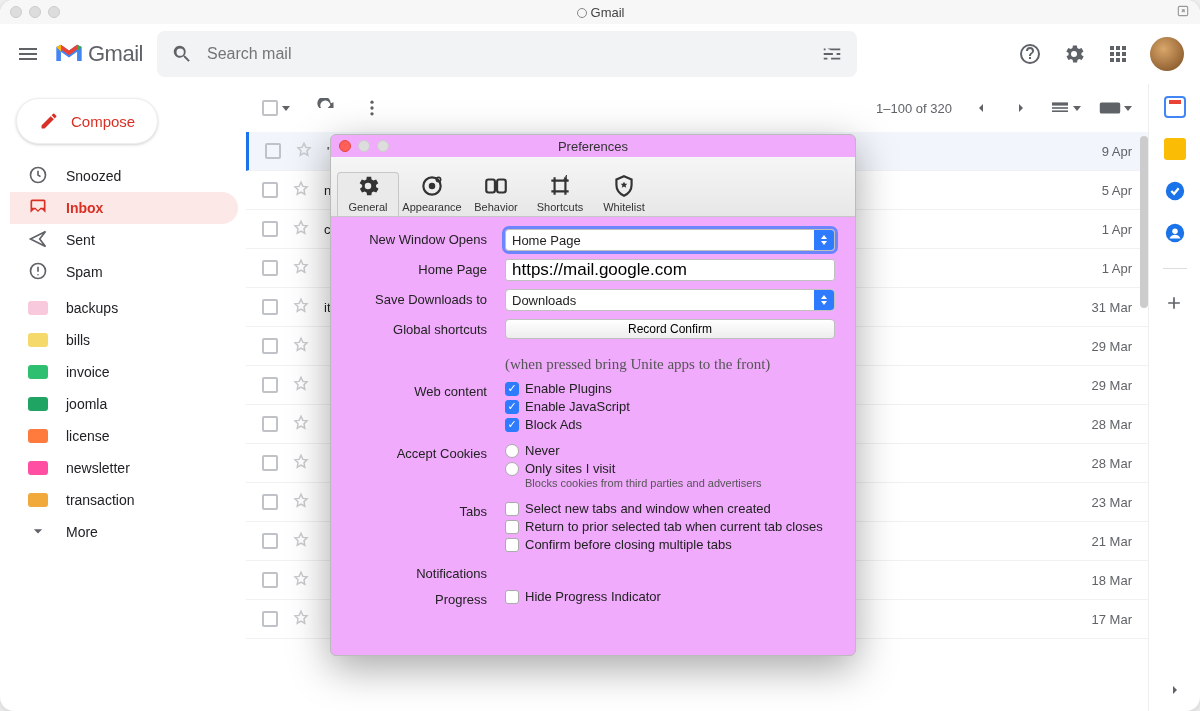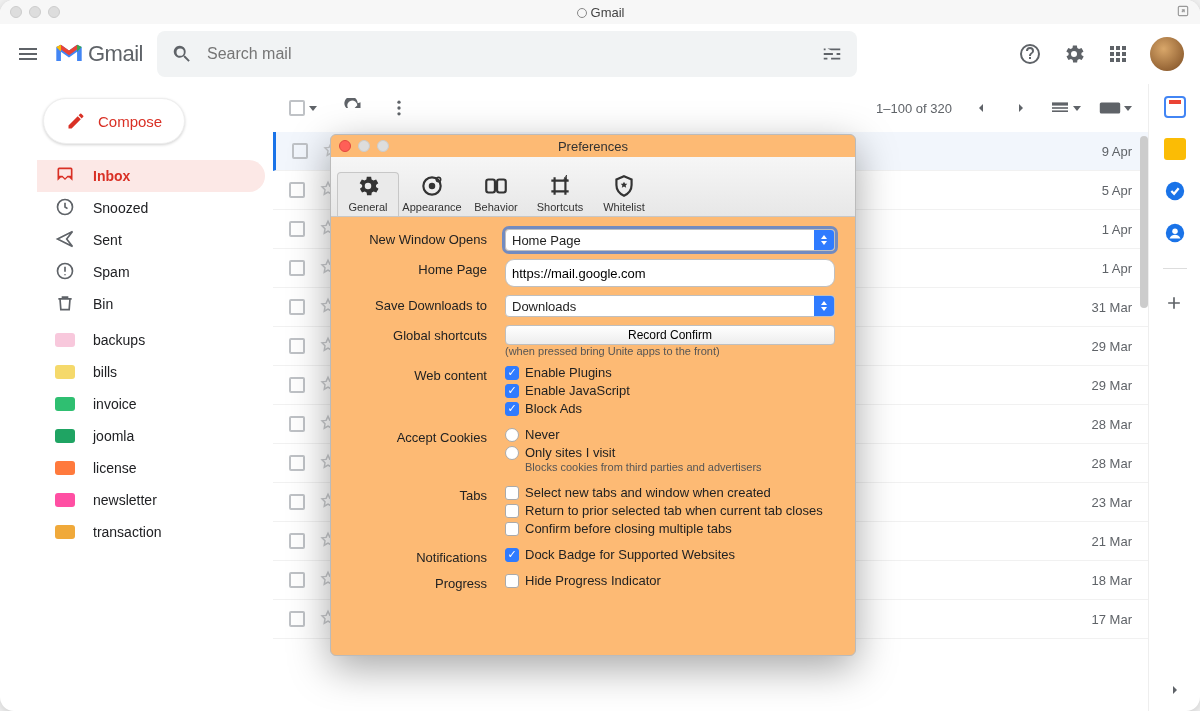--- a/index.html
+++ b/index.html
@@ -16,21 +16,21 @@
   .gbar { display:flex; align-items:center; height:60px; padding:0 16px; gap:14px; }
   .menu-icon { width:24px; height:24px; color:#5f6368; cursor:pointer; }
   .logo-g { display:flex; align-items:center; gap:4px; }
   .logo-g span.word { font-size:22px; color:#5f6368; letter-spacing:-0.5px; }
   .search { flex:0 0 700px; height:46px; background:#f1f3f4; border-radius:8px; display:flex; align-items:center; padding:0 14px; gap:14px; color:#5f6368; }
   .search input { flex:1; border:0; background:transparent; font-size:16px; color:#404040; outline:none; }
   .gbar-right { margin-left:auto; display:flex; align-items:center; gap:20px; color:#5f6368; }
   .avatar { width:34px; height:34px; border-radius:50%; background:radial-gradient(circle at 40% 35%, #d9a76a, #7a4a20); }
   .icon-btn { width:24px; height:24px; color:#5f6368; }
   
-  .body-area { display:flex; height: calc(711px - 24px - 60px); margin-left: 27px; }
+  .body-area { display:flex; height: calc(711px - 24px - 60px); }
   .sidebar { width:246px; padding:8px 8px 8px 10px; }
   .compose { display:inline-flex; align-items:center; gap:12px; background:#fff; border:1px solid #eee; border-radius:26px; padding:12px 22px; box-shadow:0 1px 3px rgba(0,0,0,.18); font-size:15px; color:#d93025; font-weight:500; margin:6px 0 16px 6px; }
   .compose svg { color:#d93025; }
   .navlist { list-style:none; }
   .navitem { display:flex; align-items:center; gap:18px; height:32px; padding:0 12px 0 18px; border-radius:0 16px 16px 0; font-size:14px; color:#202124; }
   .navitem svg, .navitem .label-dot { flex:0 0 20px; }
   .navitem.active { background:#fce8e6; color:#d93025; font-weight:600; }
   .navitem.active svg { color:#d93025; }
   .label-dot { width:14px; height:14px; border-radius:3px; }
   .navitem .txt { flex:1; }
@@ -46,42 +46,42 @@
   .row { height:39px; display:flex; align-items:center; padding:0 16px; gap:14px; border-bottom:1px solid #f1f1f1; color:#5f6368; font-size:13px; }
   .row.first { background:#f2f6fc; border-left:3px solid #1a73e8; }
   .row .star { color:#bfc2c6; }
   .row .subject { color:#202124; }
   .row .date { margin-left:auto; color:#5f6368; font-size:13px; }
   .row .blur { display:inline-block; height:10px; background:#e0e0e0; border-radius:2px; }
   
   .rail { width:52px; border-left:1px solid #eee; display:flex; flex-direction:column; align-items:center; gap:20px; padding-top:12px; }
   .rail .slot { width:22px; height:22px; border-radius:4px; }
   
-  .prefs { position:absolute; left:330px; top:134px; width:526px; height:522px; background:#fdba74; border:1px solid #bbb; border-radius:6px; box-shadow:0 12px 40px rgba(0,0,0,.35); overflow:hidden; display:flex; flex-direction:column; }
+  .prefs { position:absolute; left:330px; top:134px; width:526px; height:522px; background:#f0abfc; border:1px solid #bbb; border-radius:6px; box-shadow:0 12px 40px rgba(0,0,0,.35); overflow:hidden; display:flex; flex-direction:column; }
   .p-title { height:22px; position:relative; display:flex; align-items:center; }
   .p-title .traffic { margin-left:8px; }
   .p-title .tl-dot.red { background:#ff5f57; border-color:#e1483f; }
   .p-title .ttl { position:absolute; left:0; right:0; text-align:center; font-size:13px; color:#333; }
   .p-tabs { height:60px; background:linear-gradient(#f6f6f6,#e7e7e7); border-bottom:1px solid #c7c7c7; display:flex; align-items:flex-end; padding:0 6px; gap:2px; }
   .p-tab { width:62px; text-align:center; font-size:11px; color:#333; padding-bottom:3px; border:1px solid transparent; border-bottom:none; border-radius:4px 4px 0 0; display:flex; flex-direction:column; align-items:center; gap:2px; }
   .p-tab.active { background:#eaeaea; border-color:#c7c7c7; }
   .p-tab svg { width:26px; height:26px; }
   .p-body { flex:1; overflow:auto; padding:12px 20px 14px 12px; font-size:13px; color:#222; }
   .prow { display:flex; align-items:flex-start; margin-bottom:8px; }
   .prow .lab { width:162px; text-align:right; padding-right:18px; padding-top:3px; }
   .prow .ctrl { flex:1; }
   .mac-select { position:relative; width:100%; height:22px; background:#fff; border:1px solid #bfbfbf; border-radius:4px; display:flex; align-items:center; padding:0 22px 0 6px; font-size:13px; }
   .mac-select.focused { outline:3px solid rgba(0,100,255,.55); outline-offset:0; }
   .mac-select .arr { position:absolute; right:0; top:0; width:20px; height:100%; background:#2f7bff; border-radius:0 3px 3px 0; display:flex; flex-direction:column; align-items:center; justify-content:center; }
   .mac-select .arr::before, .mac-select .arr::after { content:""; width:0; height:0; border-left:3px solid transparent; border-right:3px solid transparent; }
   .mac-select .arr::before { border-bottom:4px solid #fff; margin-bottom:2px; }
   .mac-select .arr::after { border-top:4px solid #fff; }
-  .mac-input { width:100%; height:28px; border:1px solid #bfbfbf; border-radius:9px; padding:0 6px; font-size:13px; background:#fff; }
+  .mac-input { width:100%; height:22px; border:1px solid #bfbfbf; border-radius:3px; padding:0 6px; font-size:17px; background:#fff; }
   .mac-btn { width:100%; height:20px; background:linear-gradient(#fff,#ededed); border:1px solid #bfbfbf; border-radius:4px; font-size:12px; }
-  .hint { font-size:11px; color:#555; margin-top:0; }
+  .hint { font-size:15px; color:#555; margin-top:17px;font-family:Liberation Serif, serif; }
   .chkgrp label, .radgrp label { display:flex; align-items:center; gap:6px; font-size:13px; margin-bottom:3px; }
   .mac-chk { width:14px; height:14px; border-radius:3px; border:1px solid #aaa; background:#fff; display:inline-flex; align-items:center; justify-content:center; }
   .mac-chk.on { background:#2f7bff; border-color:#2f7bff; }
   .mac-chk.on::after { content:"✓"; color:#fff; font-size:11px; line-height:1; }
   .mac-rad { width:14px; height:14px; border-radius:50%; border:1px solid #aaa; background:#fff; display:inline-flex; align-items:center; justify-content:center; }
   .mac-rad.on { border-color:#2f7bff; }
   .mac-rad.on::after { content:""; width:8px; height:8px; border-radius:50%; background:#2f7bff; }
   .sub { font-size:11px; color:#555; margin-left:20px; margin-top:-2px; margin-bottom:4px; }
   .scroll-thumb { position:absolute; right:52px; top:136px; width:8px; height:172px; background:#ccc; border-radius:4px; }
   .chev-btn { width:22px; height:22px; border-radius:50%; display:flex; align-items:center; justify-content:center; }
@@ -154,52 +154,46 @@
   <div class="body-area">
 
     <div class="sidebar">
       <div class="compose">
         <svg width="20" height="20" viewBox="0 0 24 24">
             <path fill="#d93025" d="M3 17.25V21h3.75L17.8 9.94l-3.75-3.75L3 17.25zM20.7 7.04a1 1 0 000-1.41l-2.34-2.34a1 1 0 00-1.41 0l-1.83 1.83 3.75 3.75 1.83-1.83z"></path>
           </svg>
         <span>Compose</span>
       </div>
       <ul class="navlist" id="nav-system">
+          <li class="navitem">
+            <span style="color:#5f6368"><svg width="20" height="20" viewBox="0 0 24 24">
+                <circle cx="12" cy="12" r="9" fill="none" stroke="currentColor" stroke-width="2"></circle>
+                <path d="M12 7v5l3 2" stroke="currentColor" stroke-width="2" fill="none"></path>
+              </svg></span>
+            <span class="txt">Snoozed</span>
+          </li>
           <li class="navitem active">
             <span style="color:#d93025"><svg width="20" height="20" viewBox="0 0 24 24">
                 <path fill="currentColor" d="M19 3H5a2 2 0 00-2 2v14l4-4h2l3 3 3-3h2l4 4V5a2 2 0 00-2-2zM5 5h14v8h-4l-3 3-3-3H5V5z"></path>
               </svg></span>
             <span class="txt">Inbox</span>
           </li>
           <li class="navitem">
             <span style="color:#5f6368"><svg width="20" height="20" viewBox="0 0 24 24">
-                <circle cx="12" cy="12" r="9" fill="none" stroke="currentColor" stroke-width="2"></circle>
-                <path d="M12 7v5l3 2" stroke="currentColor" stroke-width="2" fill="none"></path>
-              </svg></span>
-            <span class="txt">Snoozed</span>
-          </li>
-          <li class="navitem">
-            <span style="color:#5f6368"><svg width="20" height="20" viewBox="0 0 24 24">
                 <path fill="none" stroke="currentColor" stroke-width="2" d="M3 12l18-9-7 9 7 9z"></path>
               </svg></span>
             <span class="txt">Sent</span>
           </li>
           <li class="navitem">
             <span style="color:#5f6368"><svg width="20" height="20" viewBox="0 0 24 24">
                 <circle cx="12" cy="12" r="9" fill="none" stroke="currentColor" stroke-width="2"></circle>
                 <path d="M12 7v6M12 16v1" stroke="currentColor" stroke-width="2"></path>
               </svg></span>
             <span class="txt">Spam</span>
           </li>
-          <li class="navitem">
-            <span style="color:#5f6368"><svg width="20" height="20" viewBox="0 0 24 24">
-                <path fill="none" stroke="currentColor" stroke-width="2" d="M4 7h16M9 7V5h6v2M6 7l1 13h10l1-13"></path>
-              </svg></span>
-            <span class="txt">Bin</span>
-          </li>
         </ul>
       <ul class="navlist" id="nav-labels" style="margin-top:4px">
           <li class="navitem">
             <span class="label-dot" style="background:#f8c8dc"></span>
             <span class="txt">backups</span>
           </li>
           <li class="navitem">
             <span class="label-dot" style="background:#f5d96b"></span>
             <span class="txt">bills</span>
           </li>
@@ -215,20 +209,26 @@
             <span class="label-dot" style="background:#ff7a3d"></span>
             <span class="txt">license</span>
           </li>
           <li class="navitem">
             <span class="label-dot" style="background:#ff4fa3"></span>
             <span class="txt">newsletter</span>
           </li>
           <li class="navitem">
             <span class="label-dot" style="background:#f0a93a"></span>
             <span class="txt">transaction</span>
+          </li>
+          <li class="navitem">
+            <span style="color:#5f6368"><svg width="20" height="20" viewBox="0 0 24 24">
+                <path fill="currentColor" d="M7 10l5 5 5-5z"></path>
+              </svg></span>
+            <span class="txt">More</span>
           </li>
         </ul>
     </div>
 
     <div class="main">
       <div class="toolbar">
         <div class="tb-left">
           <div class="tb-check">
               <div class="chk"></div>
               <div class="caret"></div>
@@ -518,26 +518,20 @@
               <span>Return to prior selected tab when current tab closes</span>
             </label>
           <label>
               <span class="mac-chk"></span>
               <span>Confirm before closing multiple tabs</span>
             </label>
         </div>
       </div>
       <div class="prow">
         <div class="lab">Notifications</div>
-        <div class="ctrl chkgrp">
-          <label>
-              <span class="mac-chk on"></span>
-              <span>Dock Badge for Supported Websites</span>
-            </label>
-        </div>
       </div>
       <div class="prow">
         <div class="lab">Progress</div>
         <div class="ctrl chkgrp">
           <label>
               <span class="mac-chk"></span>
               <span>Hide Progress Indicator</span>
             </label>
         </div>
       </div>

